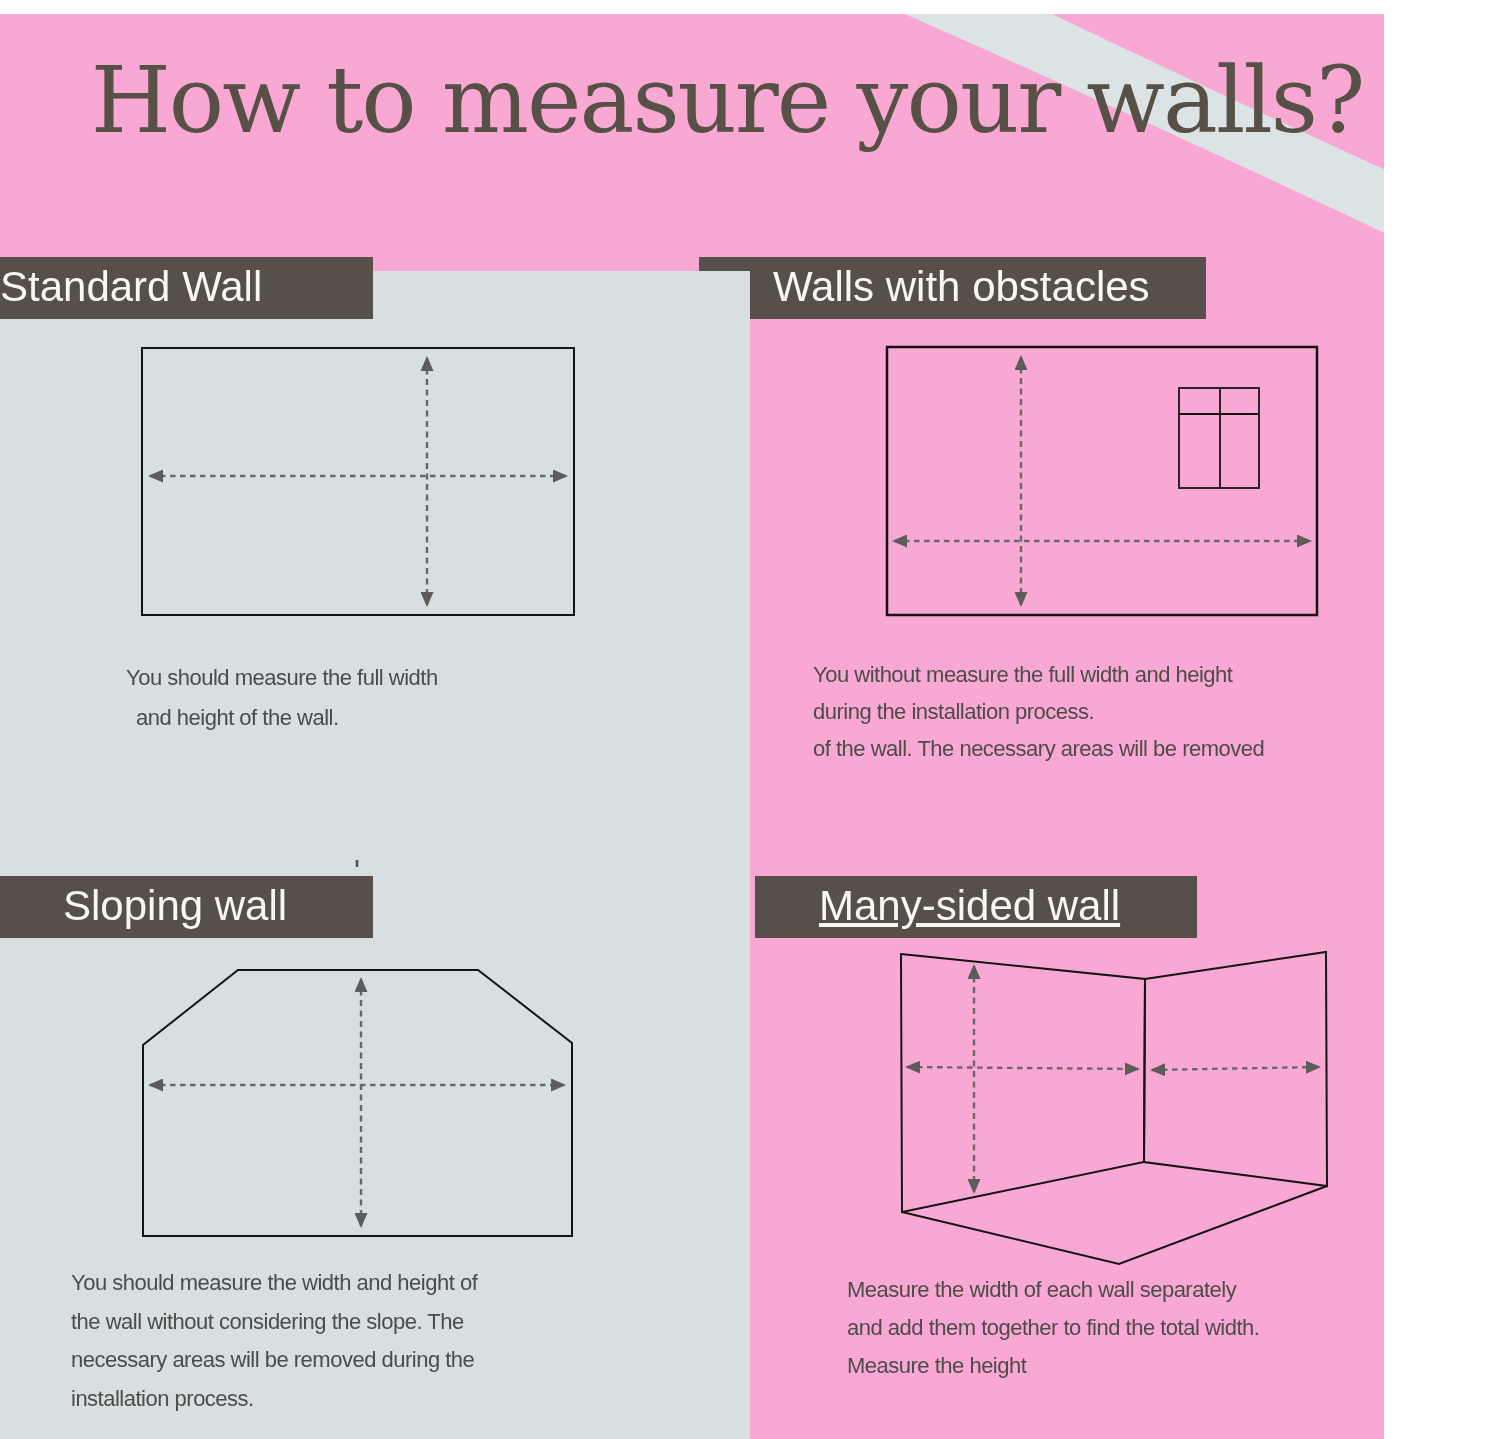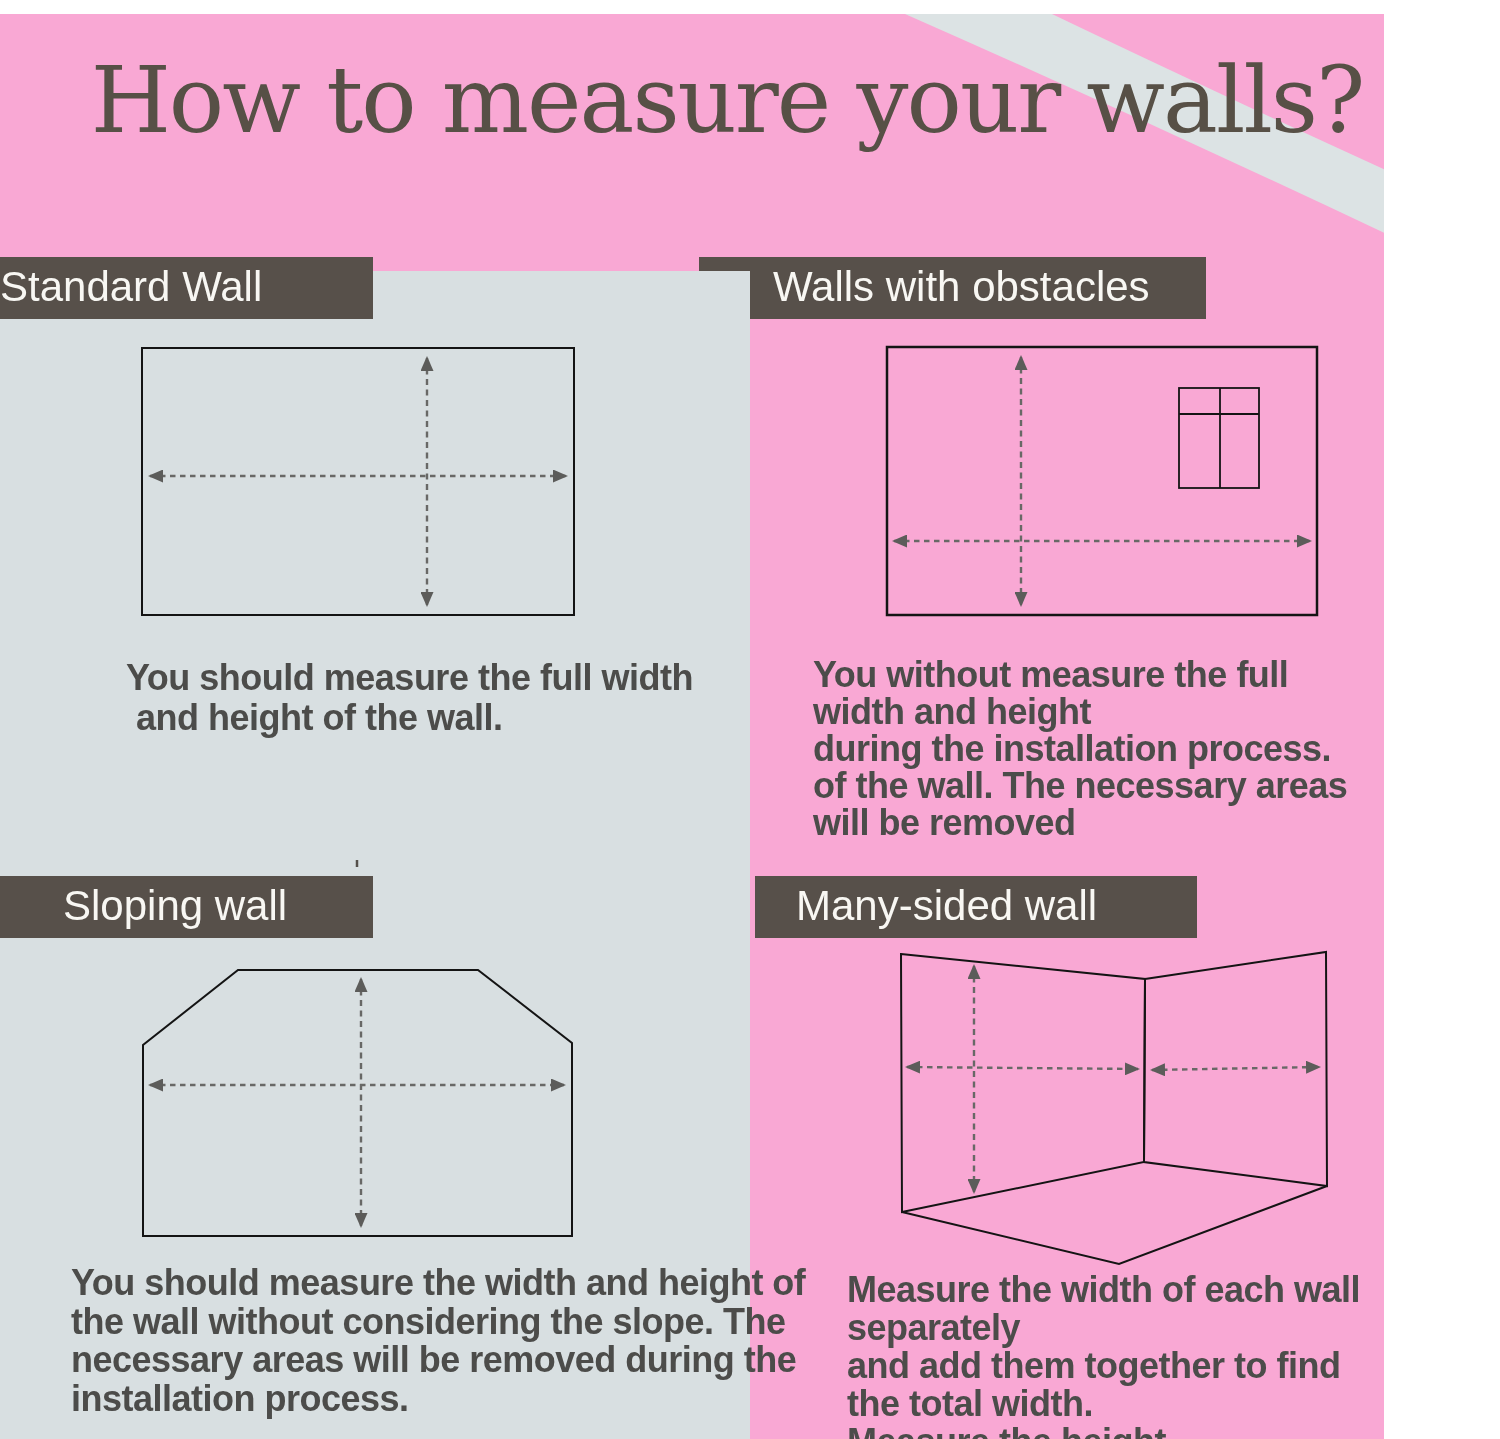--- a/index.html
+++ b/index.html
@@ -30,25 +30,25 @@
   .diagrams-svg { z-index:3; }
 
   .section-header {
     position:absolute; background:#57504a; color:#f8f7f3;
     height:62px; line-height:60px; font-size:42px; font-weight:400;
     white-space:nowrap; letter-spacing:0;
   }
   .hdr-standard  { z-index:4; left:0;     top:243px; width:373px; }
   .hdr-obstacles { z-index:1; left:699px; top:243px; width:507px; padding-left:74px; }
   .hdr-sloping   { z-index:4; left:0;     top:862px; width:373px; padding-left:63px; }
-  .hdr-many      { z-index:4; left:755px; top:862px; width:442px; padding-left:41px; }
+  .hdr-many      { z-index:4; left:755px; top:862px; width:442px; padding-left:64px;text-decoration:underline; }
 
   .desc {
     position:absolute; z-index:3; color:#4c4c4a;
-    font-size:36px; letter-spacing:-0.5px; font-weight:700;
+    font-size:22px; letter-spacing:-0.5px; font-weight:400;
   }
   .desc-standard  { left:126px; top:644px;  line-height:40px; }
   .desc-standard .line-2 { margin-left:10px; }
   .desc-obstacles { left:813px; top:642px;  line-height:37px; }
   .desc-sloping   { left:71px;  top:1250px; line-height:38.5px; }
   .desc-many      { left:847px; top:1257px; line-height:38px; }
 </style>
 </head>
 <body>
 

